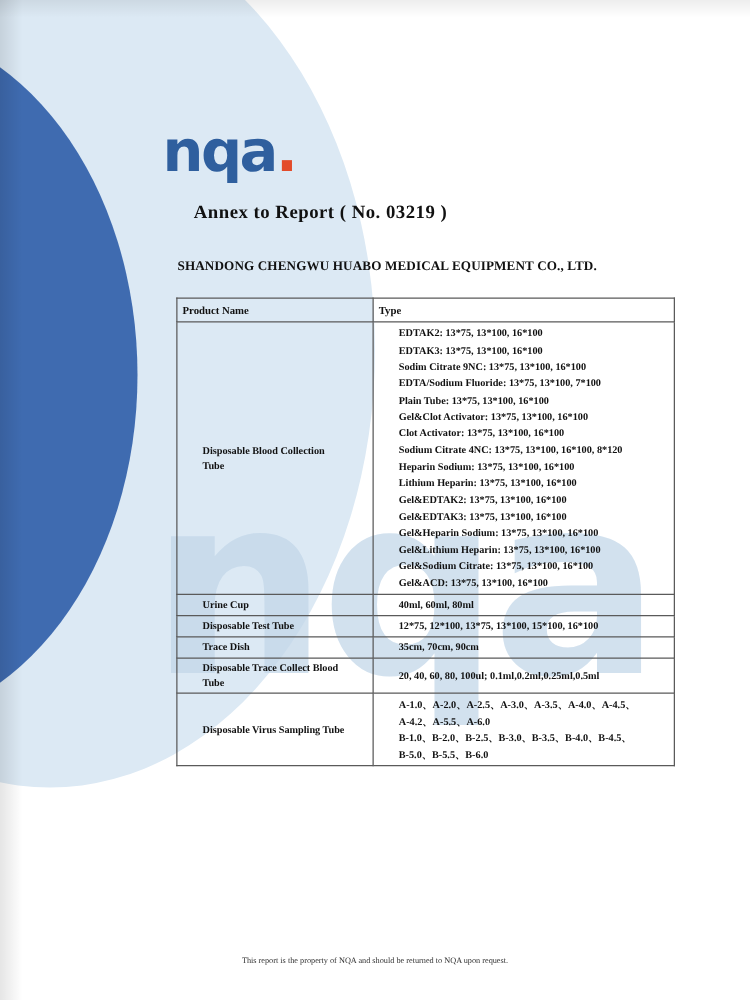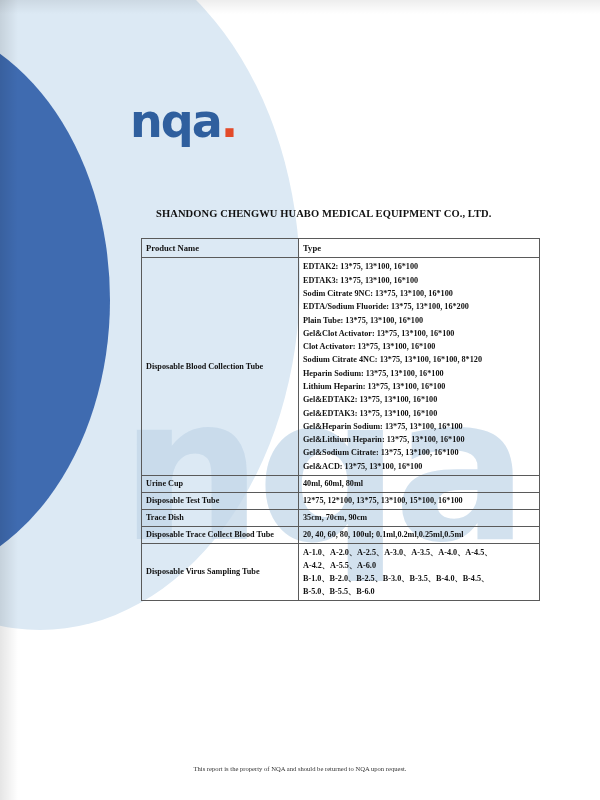--- a/index.html
+++ b/index.html
@@ -93,21 +93,21 @@
     z-index: 4;
     font-family: "Liberation Serif", serif;
     font-size: 15px;
     font-weight: bold;
     color: #111111;
     letter-spacing: 0.4px;
   }
 
   .company {
     position: absolute;
-    left: 156px;
+    left: 142px;
     top: 208px;
     z-index: 4;
     font-family: "Liberation Serif", serif;
     font-size: 10.5px;
     font-weight: bold;
     color: #111111;
     letter-spacing: 0.1px;
   }
 
   table.annex {
@@ -119,21 +119,21 @@
     border-collapse: collapse;
     background: transparent;
     table-layout: fixed;
   }
   table.annex td {
     border: 1px solid #5a5a5a;
     font-family: "Liberation Serif", serif;
     font-size: 8.2px;
     font-weight: bold;
     color: #111111;
-    padding: 2px 4px;
+    padding: 2px 20px;
     vertical-align: middle;
     line-height: 1.45;
   }
   table.annex td.col-name { width: 148px; }
   table.annex td.col-type { width: 232px; }
   table.annex td.head {
     font-size: 8.6px;
     padding: 3px 4px;
   }
   .type-list {
@@ -199,38 +199,39 @@
   <div class="watermark">
     <span>nqa</span>
   </div>
 
   <div class="sheet"></div>
 
   <div class="logo">
     <span>nqa</span><span class="dot">.</span>
   </div>
 
+  <div class="title">Annex to Report ( No. 03219 )</div>
 
   <div class="company">SHANDONG CHENGWU HUABO MEDICAL EQUIPMENT CO., LTD.</div>
 
   <table class="annex">
     <tbody>
         <tr>
       <td class="col-name head">Product Name</td>
       <td class="col-type head">Type</td>
     </tr>
 
     <tr>
       <td class="col-name tall">Disposable Blood Collection Tube</td>
       <td class="col-type">
         <span class="type-list">
           <span>EDTAK2: 13*75, 13*100, 16*100</span>
           <span>EDTAK3: 13*75, 13*100, 16*100</span>
           <span>Sodim Citrate 9NC: 13*75, 13*100, 16*100</span>
-          <span>EDTA/Sodium Fluoride: 13*75, 13*100, 16*200</span>
+          <span>EDTA/Sodium Fluoride: 13*75, 13*100, 7*100</span>
           <span>Plain Tube: 13*75, 13*100, 16*100</span>
           <span>Gel&amp;Clot Activator: 13*75, 13*100, 16*100</span>
           <span>Clot Activator: 13*75, 13*100, 16*100</span>
           <span>Sodium Citrate 4NC: 13*75, 13*100, 16*100, 8*120</span>
           <span>Heparin Sodium: 13*75, 13*100, 16*100</span>
           <span>Lithium Heparin: 13*75, 13*100, 16*100</span>
           <span>Gel&amp;EDTAK2: 13*75, 13*100, 16*100</span>
           <span>Gel&amp;EDTAK3: 13*75, 13*100, 16*100</span>
           <span>Gel&amp;Heparin Sodium: 13*75, 13*100, 16*100</span>
           <span>Gel&amp;Lithium Heparin: 13*75, 13*100, 16*100</span>

